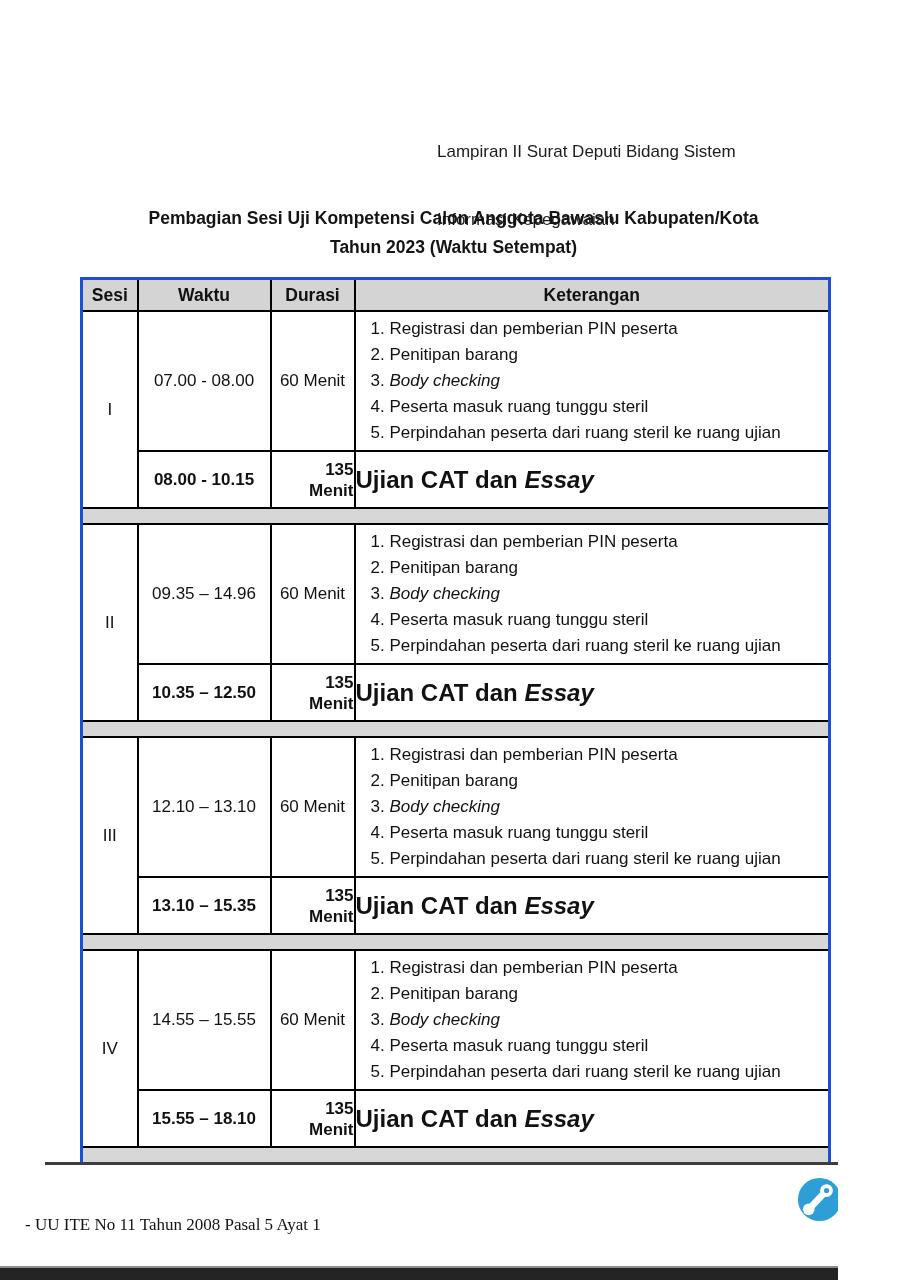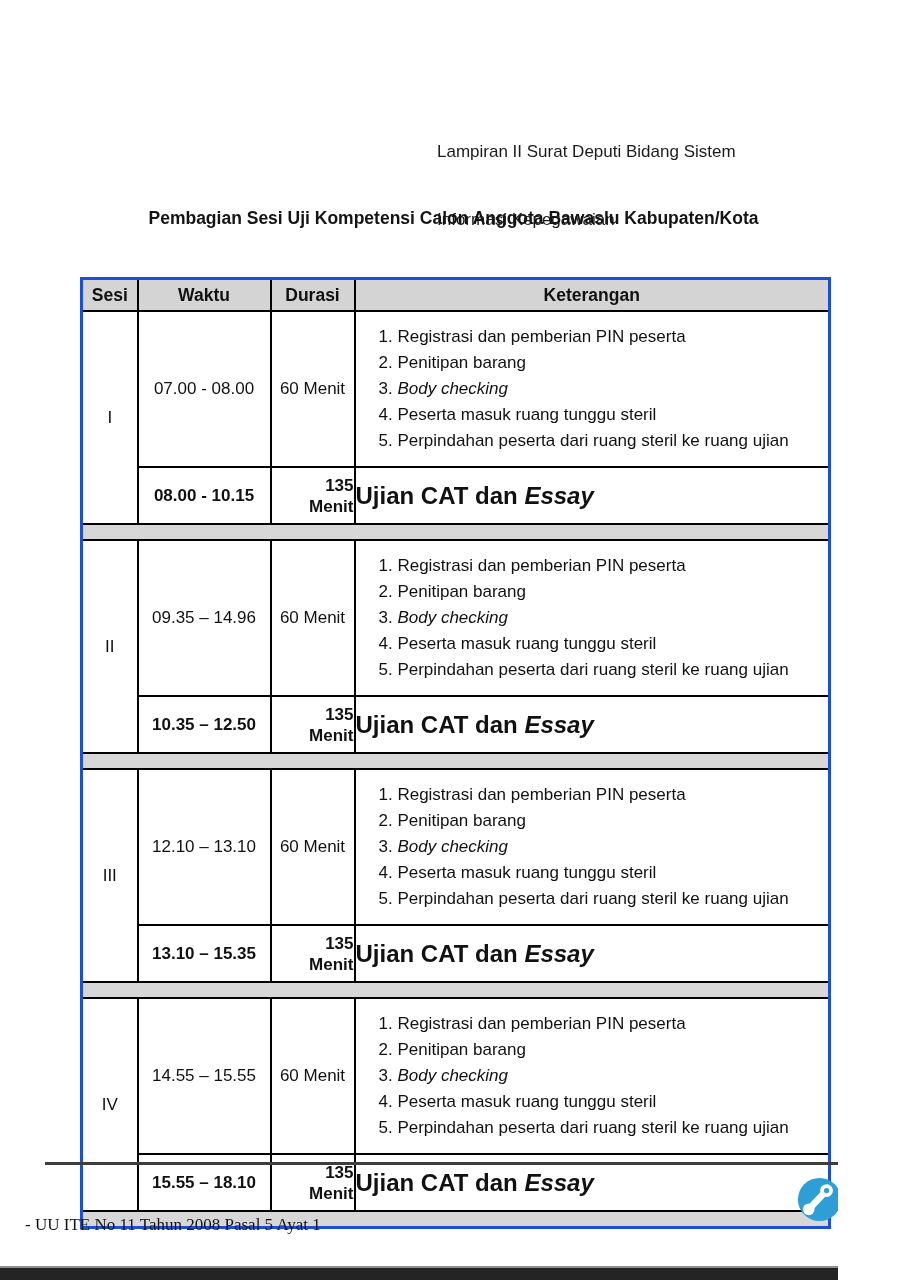--- a/index.html
+++ b/index.html
@@ -19,21 +19,21 @@
                   table-layout:fixed;border:3px solid #1d4ed8;}
   .schedule-table th,.schedule-table td{border:2px solid #000;padding:0;vertical-align:middle;}
   .schedule-table th{background:#d4d4d4;height:30px;font-size:17.5px;font-weight:bold;text-align:center;}
   td.sesi-cell{text-align:center;font-size:17px;}
   td.waktu-cell,td.durasi-cell{text-align:center;font-size:17px;}
   tr.activity-row td{height:128px;}
   tr.exam-row td{height:55px;}
   tr.exam-row .waktu-cell,tr.exam-row .durasi-cell{font-weight:bold;}
   tr.sep-row td{height:14px;background:#d7d7d7;}
   td.ket-cell{vertical-align:middle;}
-  .ket-list{margin:8px;padding:4px 13px 4px 15px;list-style:none;}
+  .ket-list{margin:0;padding:4px 13px 4px 15px;list-style:none;}
   .ket-list li{font-size:17px;line-height:26px;white-space:nowrap;}
   .ket-list .num{display:inline;}
   .ket-list .it{font-style:italic;}
   .ket-exam{padding-left:25px;font-weight:bold;font-size:24px;}
   .ket-exam em{font-style:italic;}
   .dur-two-line{line-height:21px;display:block;text-align:right;}
 
   
   .footer-rule{position:absolute;left:45px;top:1162px;width:826px;height:3px;background:#3d3d3d;}
   .footer-notes{position:absolute;left:25px;top:1170px;font-family:"Liberation Serif",serif;
@@ -55,20 +55,21 @@
 <div class="page">
 
   <div class="letterhead">
     <div>Lampiran II Surat Deputi Bidang Sistem</div>
     <div>Informasi Kepegawaian</div>
     <div>Nomor   : 5955/B-KS.04.01/SD/E/2023</div>
   </div>
 
   <div class="doc-title">
     <div>Pembagian Sesi Uji Kompetensi Calon Anggota Bawaslu Kabupaten/Kota</div>
+    <div>Tahun 2023 (Waktu Setempat)</div>
   </div>
 
   <table class="schedule-table">
     <colgroup>
       <col style="width:56px">
         <col style="width:133px">
         <col style="width:84px">
         <col>
     </colgroup>
     <thead>

